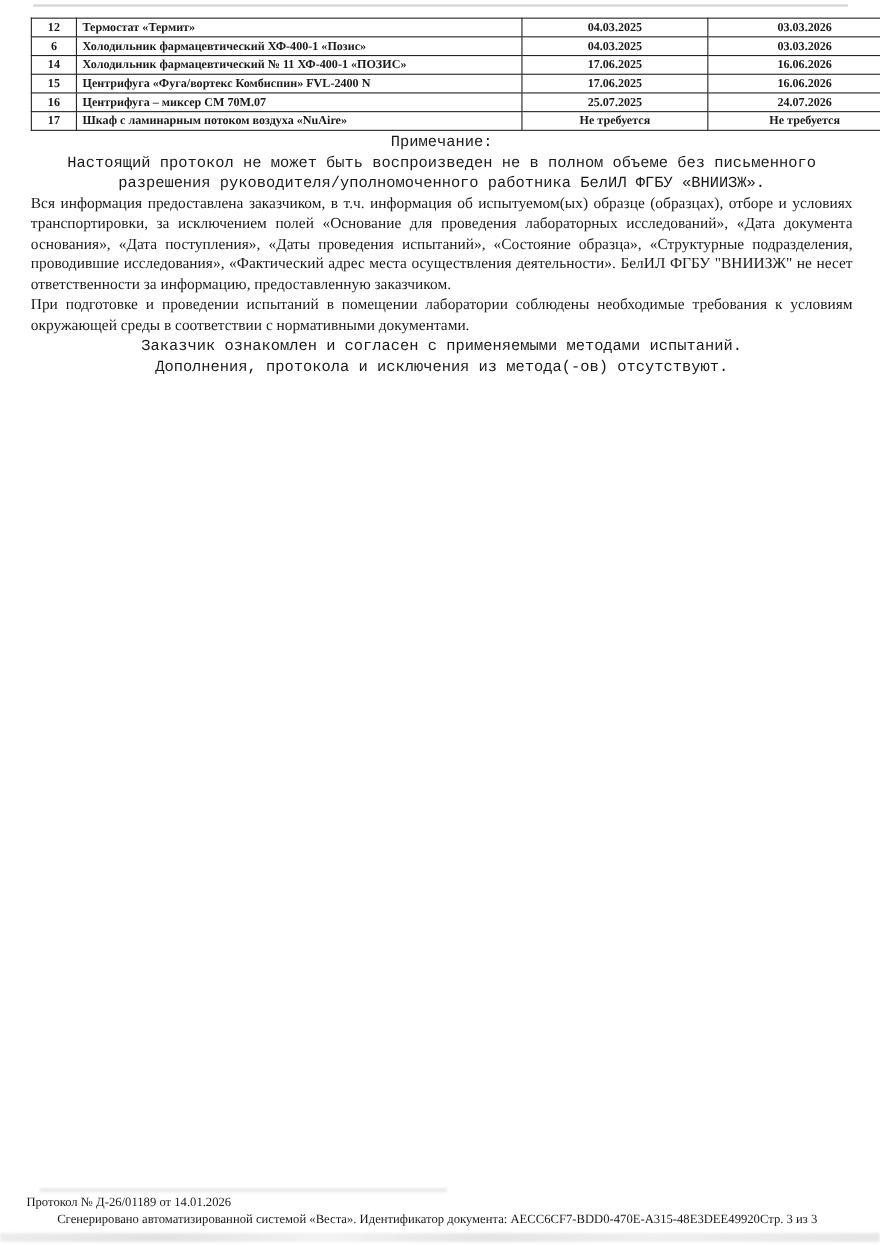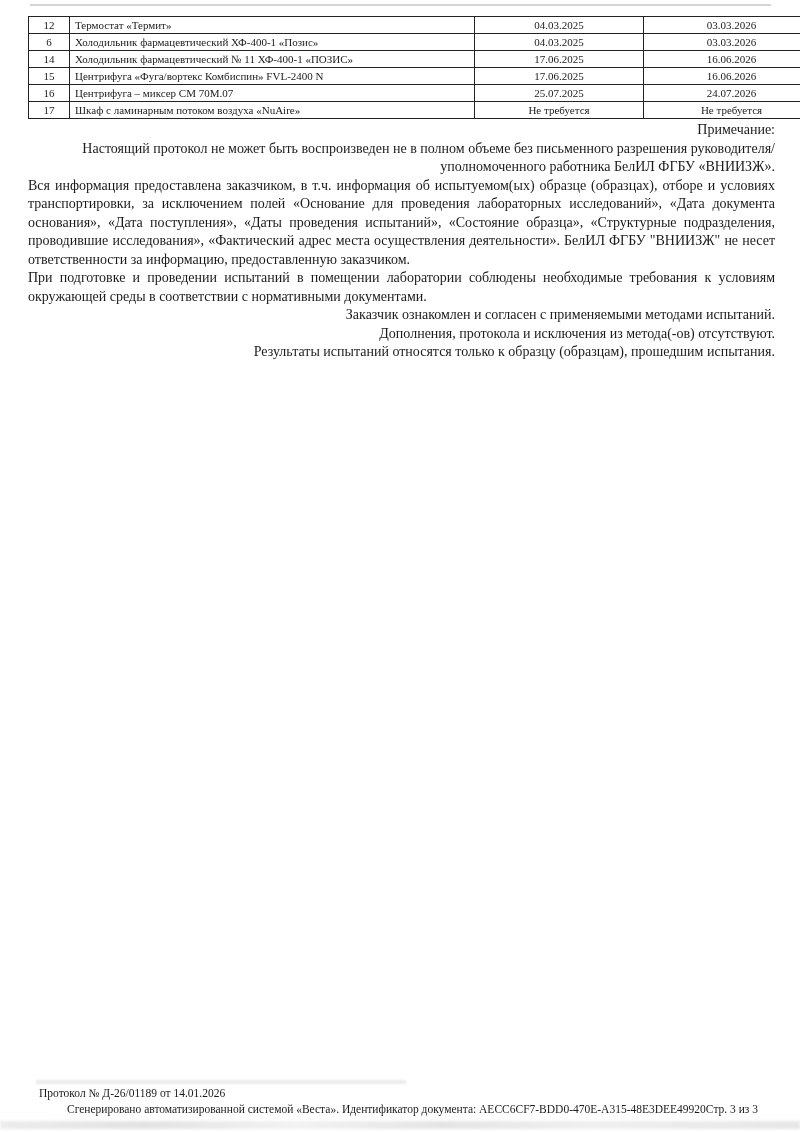--- a/index.html
+++ b/index.html
@@ -30,53 +30,54 @@
   }
   table.equip td {
     border: 1px solid #232323;
     font-size: 11px;
     line-height: 12px;
     height: 16px;
     padding: 0 5px;
     white-space: nowrap;
     overflow: hidden;
     vertical-align: middle;
+    font-weight: bold;
   }
   td.c-num  { width: 30px;  text-align: center; padding: 0; }
   td.c-name { width: 394px; text-align: left; }
   td.c-d1   { width: 158px; text-align: center; }
   td.c-d2   { width: 165px; text-align: center; }
   
   .notes {
     margin-top: 2px;
     font-size: 14px;
     line-height: 18.5px;
   }
   .notes p {
     margin: 0;
   }
-  .p-left    { text-align: right; }
+  .p-left    { text-align: center; font-family: Liberation Mono, monospace; }
   .p-justify { text-align: justify; }
   
   .sig-row {
     margin-top: 9px;
     display: flex;
     justify-content: space-between;
     align-items: baseline;
     font-size: 14px;
     line-height: 18.5px;
   }
   .end-line {
     font-size: 14px;
     line-height: 18.5px;
   }
   
   .footer {
     position: absolute;
-    left: 39px;
+    left: 24px;
     top: 1086px;
     width: 747px;
     font-size: 11.5px;
     line-height: 15.5px;
   }
   .footer-row2 {
     display: flex;
     justify-content: center;
     align-items: baseline;
   }
@@ -153,21 +154,20 @@
     </tbody>
   </table>
 
   <div class="notes">
     <p class="p-left">Примечание:</p>
     <p class="p-left">Настоящий протокол не может быть воспроизведен не в полном объеме без письменного разрешения руководителя/уполномоченного работника БелИЛ ФГБУ «ВНИИЗЖ».</p>
     <p class="p-justify">Вся информация предоставлена заказчиком, в т.ч. информация об испытуемом(ых) образце (образцах), отборе и условиях транспортировки, за исключением полей «Основание для проведения лабораторных исследований», «Дата документа основания», «Дата поступления», «Даты проведения испытаний», «Состояние образца», «Структурные подразделения, проводившие исследования», «Фактический адрес места осуществления деятельности». БелИЛ ФГБУ "ВНИИЗЖ" не несет ответственности за информацию, предоставленную заказчиком.</p>
     <p class="p-justify">При подготовке и проведении испытаний в помещении лаборатории соблюдены необходимые требования к условиям окружающей среды в соответствии с нормативными документами.</p>
     <p class="p-left">Заказчик ознакомлен и согласен с применяемыми методами испытаний.</p>
     <p class="p-left">Дополнения, протокола и исключения из метода(-ов) отсутствуют.</p>
-    <p class="p-left">Результаты испытаний относятся только к образцу (образцам), прошедшим испытания.</p>
   </div>
 
 
 </div>
 
 <div class="footer">
   <div>Протокол № Д-26/01189 от 14.01.2026</div>
   <div class="footer-row2">
     <span>Сгенерировано автоматизированной системой «Веста». Идентификатор документа: AECC6CF7-BDD0-470E-A315-48E3DEE49920</span>
     <span>Стр. 3 из 3</span>

